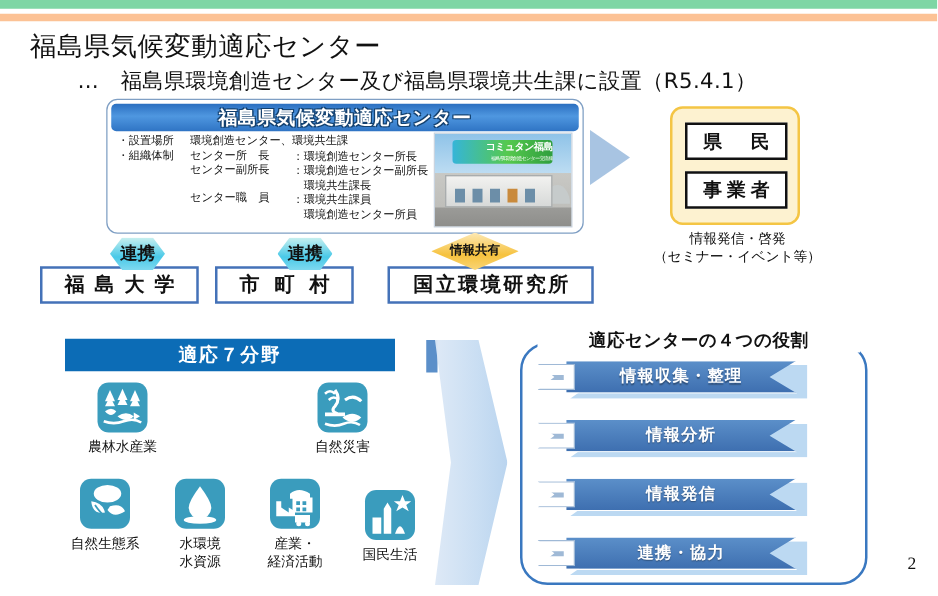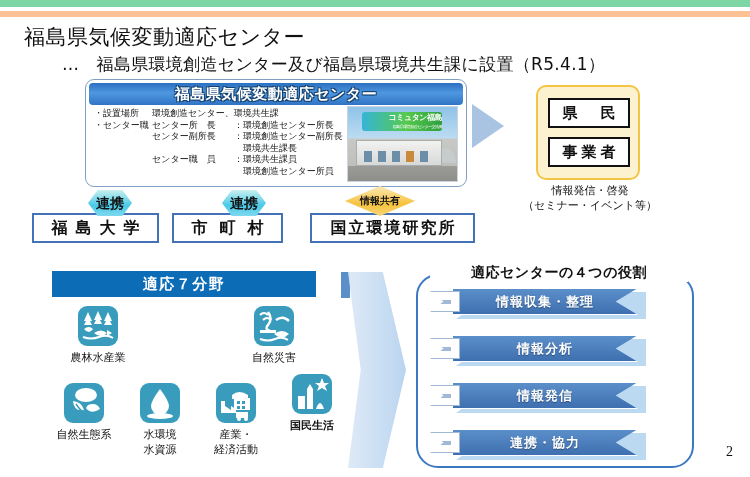--- a/index.html
+++ b/index.html
@@ -375,21 +375,21 @@
     <div class="center-card-head">
       <span>福島県気候変動適応センター</span>
     </div>
     <div class="card-body">
       <div class="cb-row">
         <span class="cb-label">・設置場所</span>
         <span class="cb-key">環境創造センター、環境共生課</span>
         <span class="cb-val"></span>
       </div>
       <div class="cb-row">
-        <span class="cb-label">・センター職</span>
+        <span class="cb-label">・組織体制</span>
         <span class="cb-key">センター所　長</span>
         <span class="cb-val">：環境創造センター所長</span>
       </div>
       <div class="cb-row">
         <span class="cb-label"></span>
         <span class="cb-key">センター副所長</span>
         <span class="cb-val">：環境創造センター副所長</span>
       </div>
       <div class="cb-row">
         <span class="cb-label"></span>
@@ -513,21 +513,21 @@
         <path d="M5,30 v-12 h4 v12 z M9,30 v-7 l6,4 v-4 l5,3 v4 z" fill="#fff"></path>
         <rect x="20" y="29" width="12" height="6" fill="#fff"></rect>
         <circle cx="23" cy="36" r="2" fill="#fff"></circle>
         <circle cx="30" cy="36" r="2" fill="#fff"></circle>
       </svg>
     </div>
     <div class="field-label">産業・
 経済活動</div>
   </div>
 
-  <div class="field-item" style="left:274px;top:374px;font-weight:bold;">
+  <div class="field-item" style="left:274px;top:392px;">
     <div class="field-icon">
       <svg viewBox="0 0 40 40" width="40" height="40" aria-hidden="true">
         <polygon points="30,4 32,9 37,9 33,12 35,17 30,14 25,17 27,12 23,9 28,9" fill="#fff"></polygon>
         <rect x="6" y="22" width="7" height="13" fill="#fff"></rect>
         <path d="M15,35 v-20 l3,-5 3,5 v20 z" fill="#fff"></path>
         <path d="M24,35 q4,-12 8,0 z" fill="#fff"></path>
       </svg>
     </div>
     <div class="field-label">国民生活</div>
   </div>

